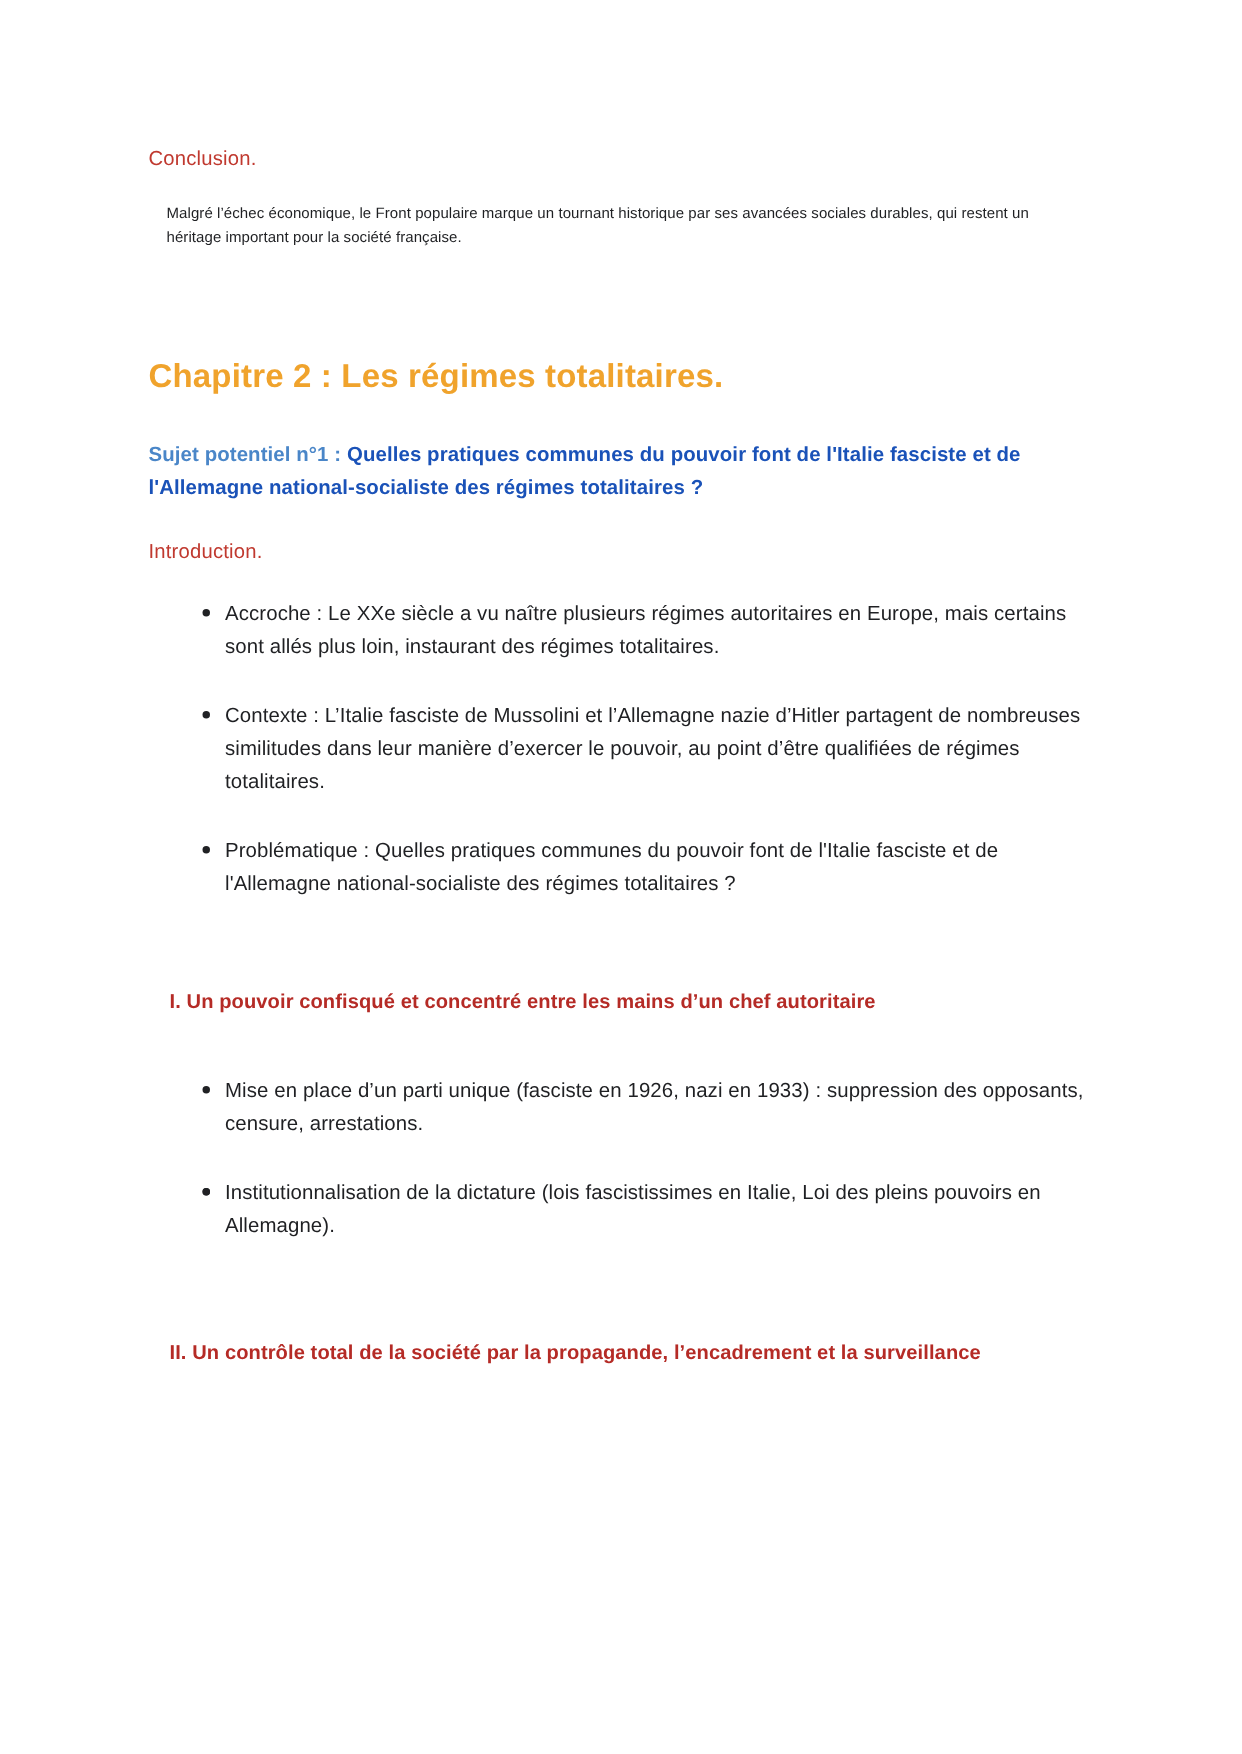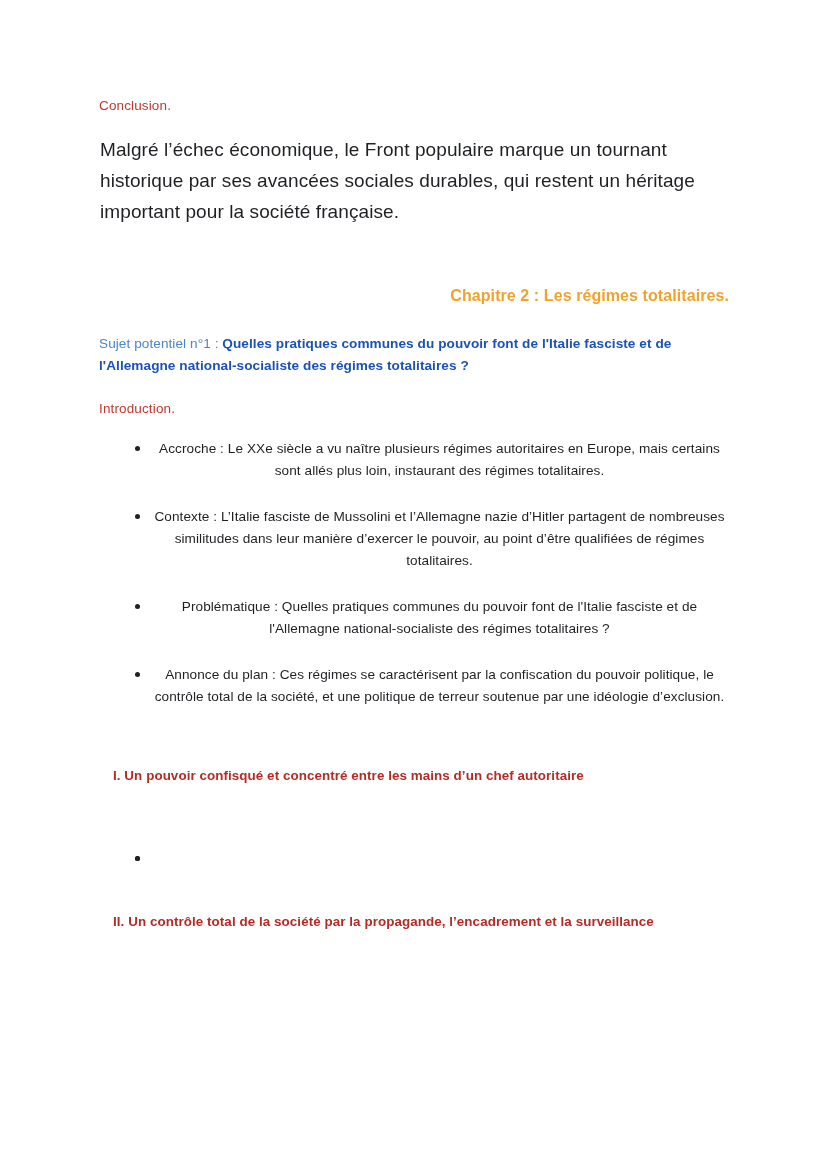--- a/index.html
+++ b/index.html
@@ -35,46 +35,45 @@
     color: #c0392f;
     font-size: 13.5px;
     line-height: 1.5;
     font-weight: 400;
     margin: 0 0 19px 0;
     letter-spacing: 0.01em;
   }
 
   .para {
     color: #1f2023;
-    font-size: 19px;
+    font-size: 10px;
     line-height: 1.62;
     font-weight: 400;
-    margin: 1px;
+    margin: 12px;
     letter-spacing: 0.005em;
   }
 
   .chapter-title {
     color: #f0a32c;
-    font-size: 16px;
+    font-size: 22px;
     line-height: 1.4;
     font-weight: bold;
     margin: 0;
     letter-spacing: 0.005em;
-    text-align: right;
   }
 
   .subject-line {
     font-size: 13.6px;
     line-height: 1.62;
     margin: 0;
     letter-spacing: 0.005em;
   }
   .subject-lead {
     color: #4a86c8;
-    font-weight: 400;
+    font-weight: 700;
   }
   .subject-question {
     color: #1a52b8;
     font-weight: bold;
   }
 
   .part-title {
     color: #b52b26;
     font-size: 13.4px;
     line-height: 1.5;
@@ -92,21 +91,20 @@
   }
   ul.bullets > li {
     position: relative;
     color: #1f2023;
     font-size: 13.6px;
     line-height: 1.62;
     font-weight: 400;
     padding-left: 51px;
     margin: 0 0 24px 0;
     letter-spacing: 0.005em;
-    text-align: center;
   }
   ul.bullets > li:last-child {
     margin-bottom: 0;
   }
   ul.bullets > li .bullet-dot {
     position: absolute;
     left: 36px;
     top: 8px;
     width: 5px;
     height: 5px;
@@ -150,38 +148,39 @@
         <span>Accroche : Le XXe siècle a vu naître plusieurs régimes autoritaires en Europe, mais certains sont allés plus loin, instaurant des régimes totalitaires.</span>
       </li>
       <li>
         <span class="bullet-dot"></span>
         <span>Contexte : L’Italie fasciste de Mussolini et l’Allemagne nazie d’Hitler partagent de nombreuses similitudes dans leur manière d’exercer le pouvoir, au point d’être qualifiées de régimes totalitaires.</span>
       </li>
       <li>
         <span class="bullet-dot"></span>
         <span>Problématique : Quelles pratiques communes du pouvoir font de l'Italie fasciste et de l'Allemagne national-socialiste des régimes totalitaires ?</span>
       </li>
-      <li>
-        <span class="bullet-dot"></span>
-        <span>Annonce du plan : Ces régimes se caractérisent par la confiscation du pouvoir politique, le contrôle total de la société, et une politique de terreur soutenue par une idéologie d’exclusion.</span>
-      </li>
     </ul>
 
     <div class="spacer-part"></div>
 
     <h2 class="part-title">I. Un pouvoir confisqué et concentré entre les mains d’un chef autoritaire</h2>
 
     <div class="spacer-list"></div>
 
     <ul class="bullets">
       <li>
         <span class="bullet-dot"></span>
+        <span>Mise en place d’un parti unique (fasciste en 1926, nazi en 1933) : suppression des opposants, censure, arrestations.</span>
       </li>
       <li>
         <span class="bullet-dot"></span>
+      </li>
+      <li>
+        <span class="bullet-dot"></span>
+        <span>Institutionnalisation de la dictature (lois fascistissimes en Italie, Loi des pleins pouvoirs en Allemagne).</span>
       </li>
     </ul>
 
     <div class="spacer-part2"></div>
 
     <h2 class="part-title">II. Un contrôle total de la société par la propagande, l’encadrement et la surveillance</h2>
 
   </div>
 </div>
 

